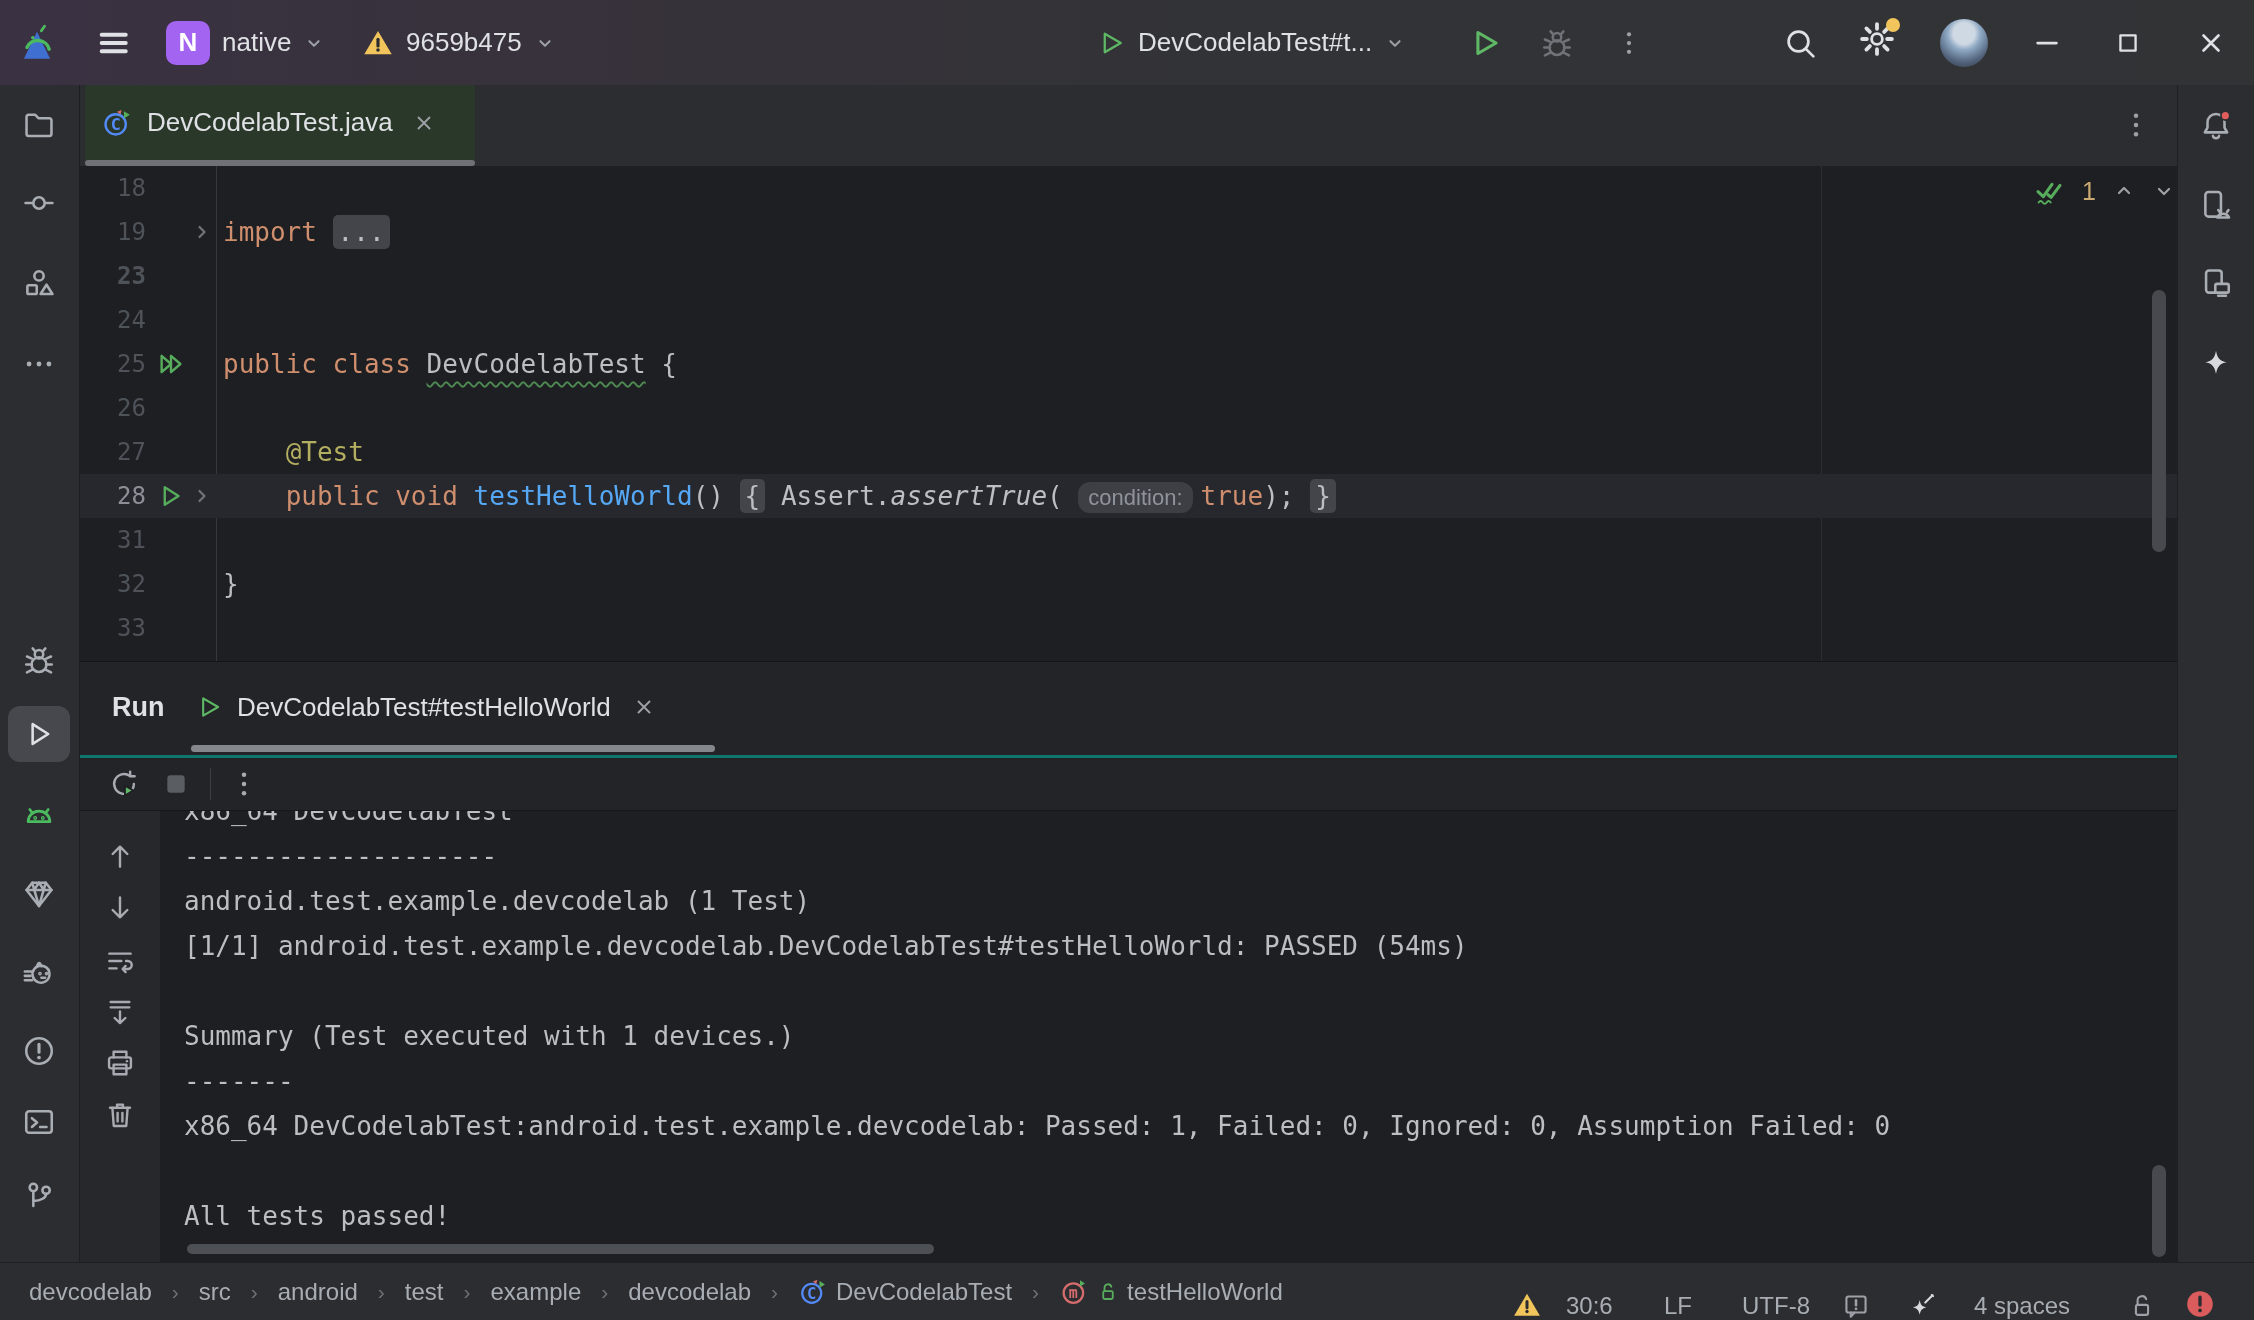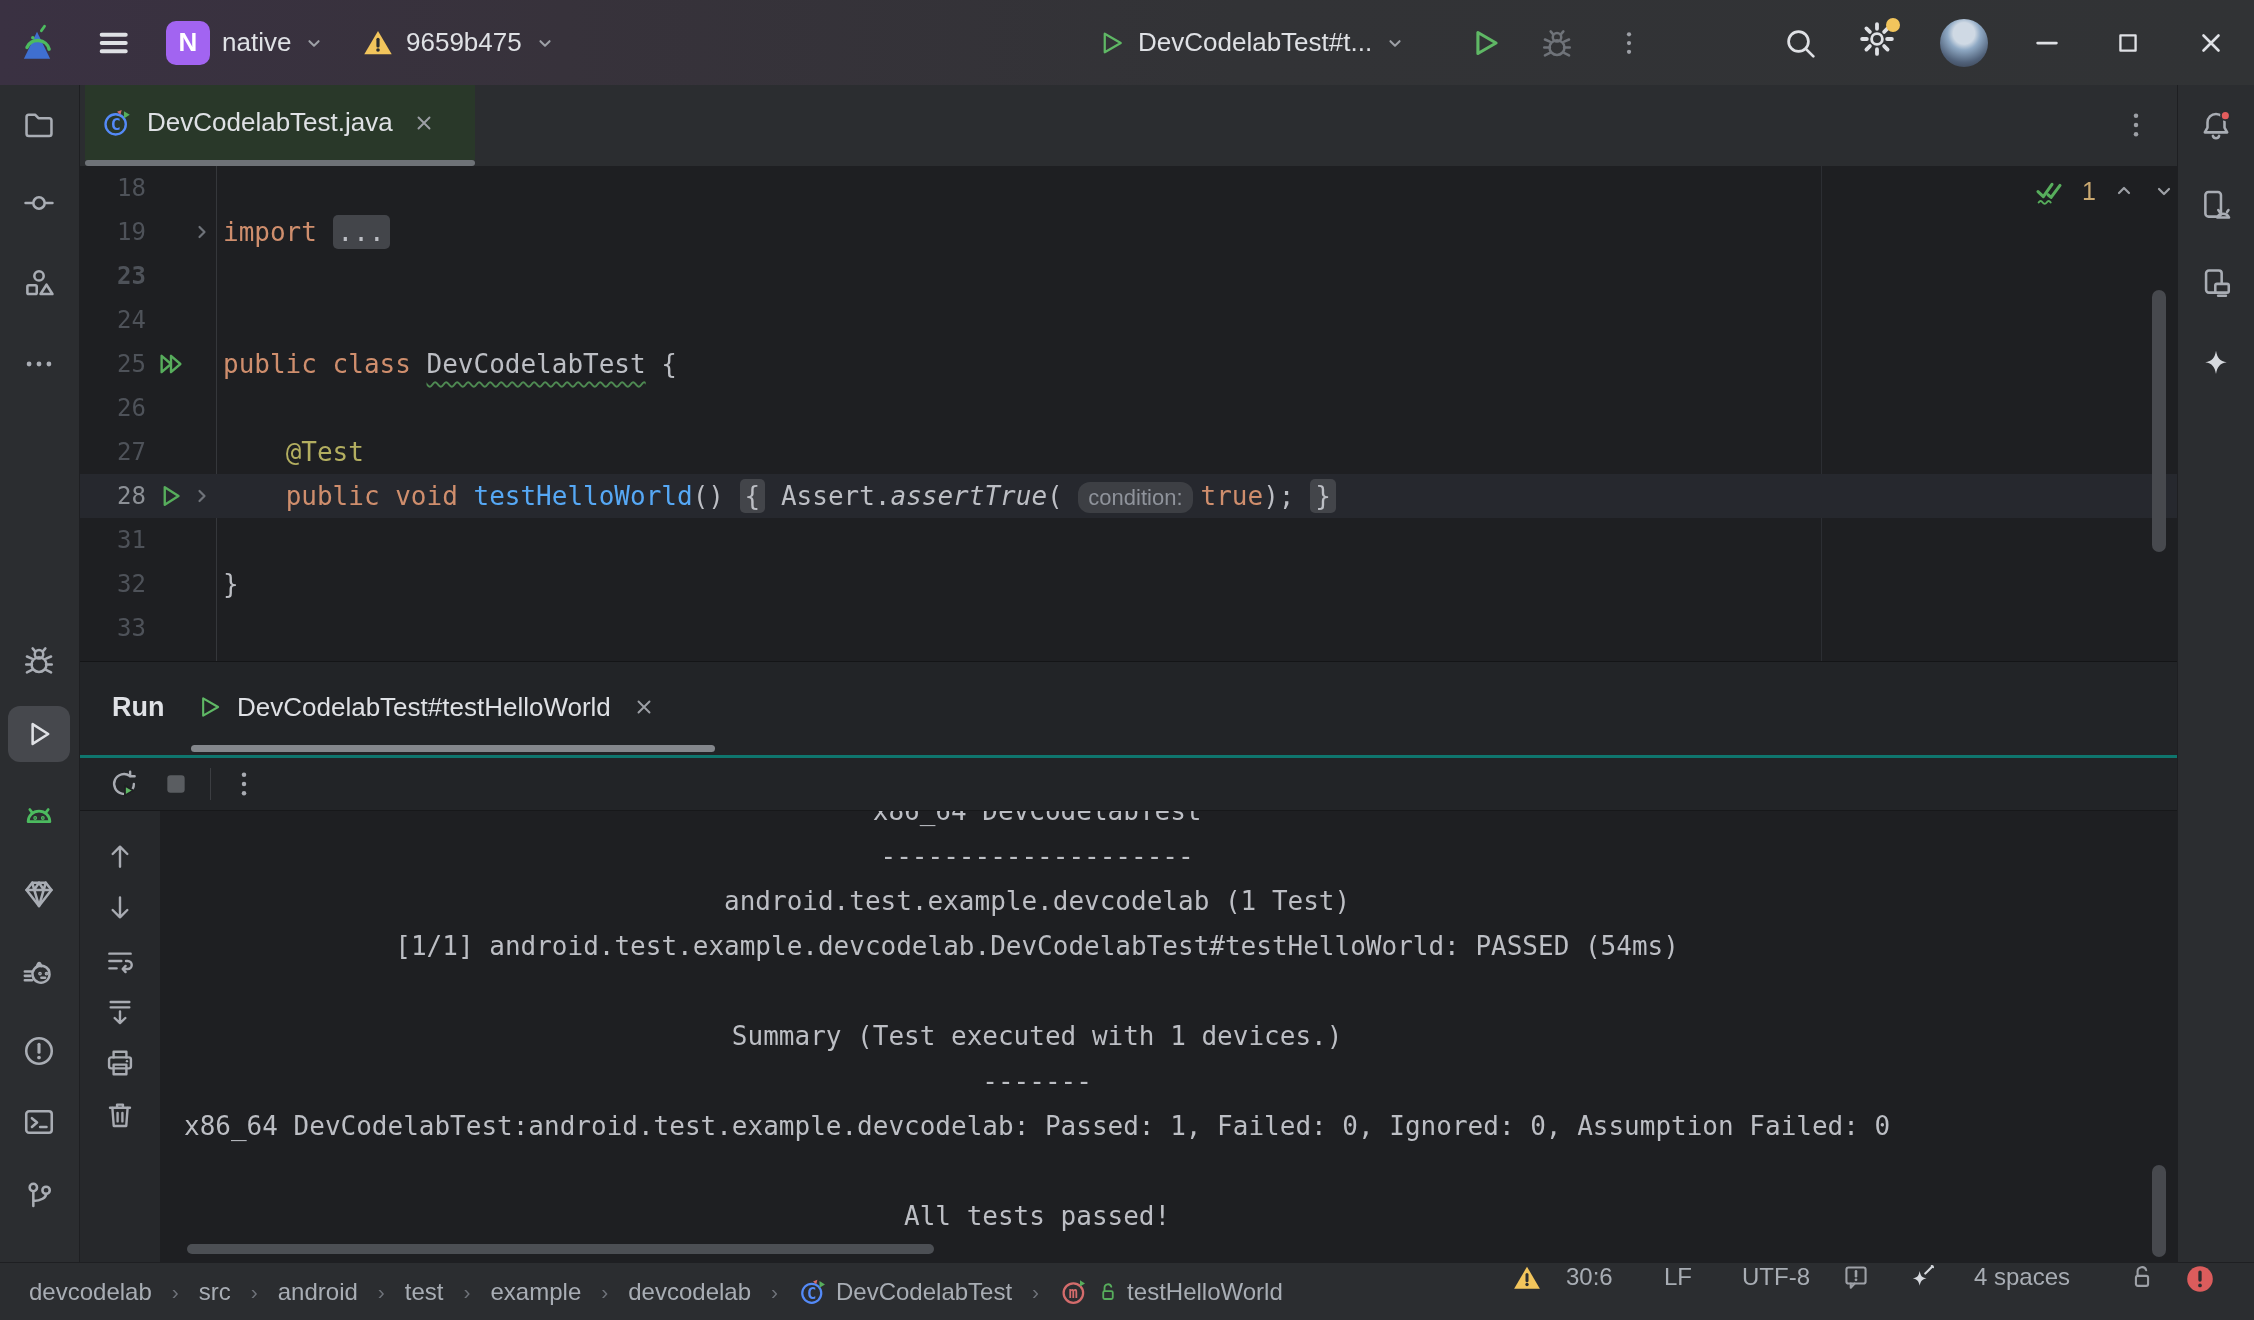--- a/index.html
+++ b/index.html
@@ -64,34 +64,34 @@
   .rp-header{position:absolute;left:0;top:0;width:100%;height:96px;background:#222427;border-bottom:3px solid #0f766e;box-sizing:border-box;}
   .rp-title{position:absolute;left:32px;top:0;height:90px;line-height:90px;font-weight:bold;font-size:27px;color:#dfe1e5;}
   .rp-tab{position:absolute;left:115px;top:0;height:90px;display:flex;align-items:center;gap:14px;font-size:26px;color:#dfe1e5;}
   .rp-underline{position:absolute;left:111px;top:83px;width:524px;height:7px;background:#84878c;border-radius:4px;}
   .rp-toolbar{position:absolute;left:0;top:96px;width:100%;height:53px;background:#222427;border-bottom:1px solid #17181a;box-sizing:border-box;}
   .rp-toolbar .icon{position:absolute;top:10px;width:32px;height:32px;color:#a8abb2;}
   .rp-sep{position:absolute;left:130px;top:10px;width:1px;height:32px;background:#3c3e42;}
   .console{position:absolute;left:0;top:149px;width:100%;height:452px;background:#1e1f22;}
   .console-strip{position:absolute;left:0;top:0;width:80px;height:452px;background:#26282b;}
   .console-strip .icon{position:absolute;left:24px;width:32px;height:32px;color:#a8abb2;}
-  .console-text{position:absolute;left:104px;top:0;right:100px;bottom:8px;overflow:hidden;text-align:center;}
+  .console-text{position:absolute;left:104px;top:0;right:100px;bottom:8px;overflow:hidden;}
   .console-inner{position:absolute;left:0;top:-22px;}
   .console-line{height:45px;line-height:45px;white-space:pre;font-family:"DejaVu Sans Mono",monospace;
     font-size:26px;color:#bcbec4;}
   .console-hscroll{position:absolute;left:107px;top:433px;width:747px;height:10px;background:#4c4f54;border-radius:5px;}
   .console-vscroll{position:absolute;left:2072px;top:354px;width:14px;height:92px;background:#47494e;border-radius:7px;}
 
   
   .statusbar{position:absolute;left:0;top:1262px;width:2254px;height:58px;background:#2b2d30;
     border-top:1px solid #1e1f22;box-sizing:border-box;font-size:24px;color:#a8adb4;}
   .sb-left{position:absolute;left:29px;top:0;height:57px;display:flex;align-items:center;gap:20px;}
   .sb-sep{color:#6f737a;font-size:21px;}
   .sb-crumb{display:flex;align-items:center;gap:8px;}
-  .sb-item{position:absolute;top:0;height:57px;display:flex;align-items:flex-start;gap:8px;}
+  .sb-item{position:absolute;top:0;height:57px;display:flex;align-items:flex-end;gap:8px;}
   .sb-item .icon{width:28px;height:28px;color:#9da0a6;}
 </style>
 </head>
 <body>
 
 <div id="root">
 
   <div class="titlebar">
     <div class="tb-item" style="left:16px">
       <span class="icon" style="width:42px;height:42px">

